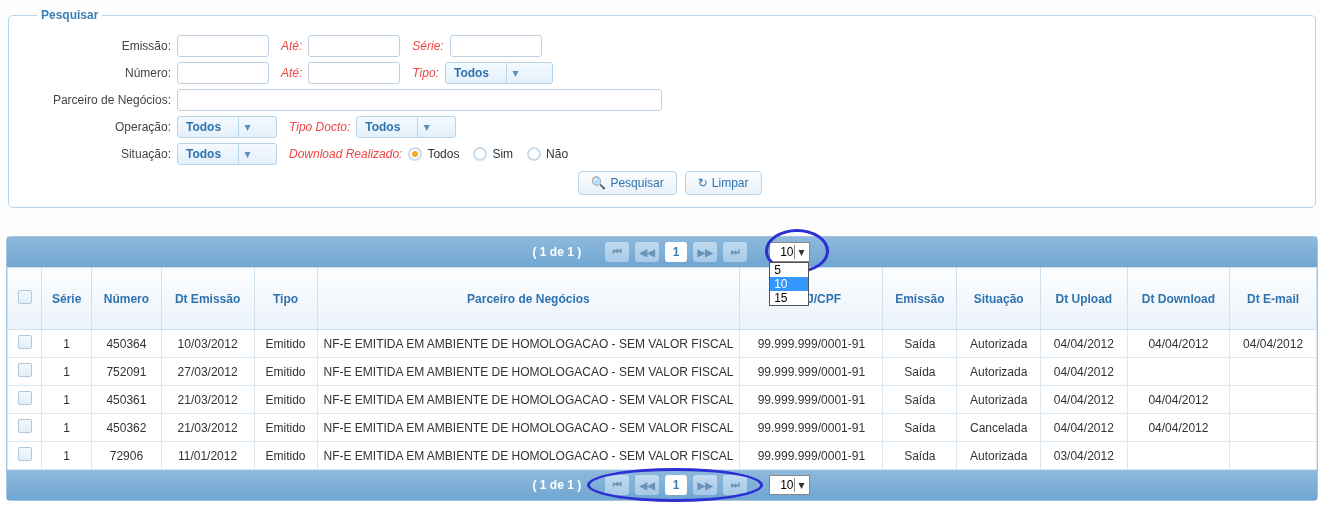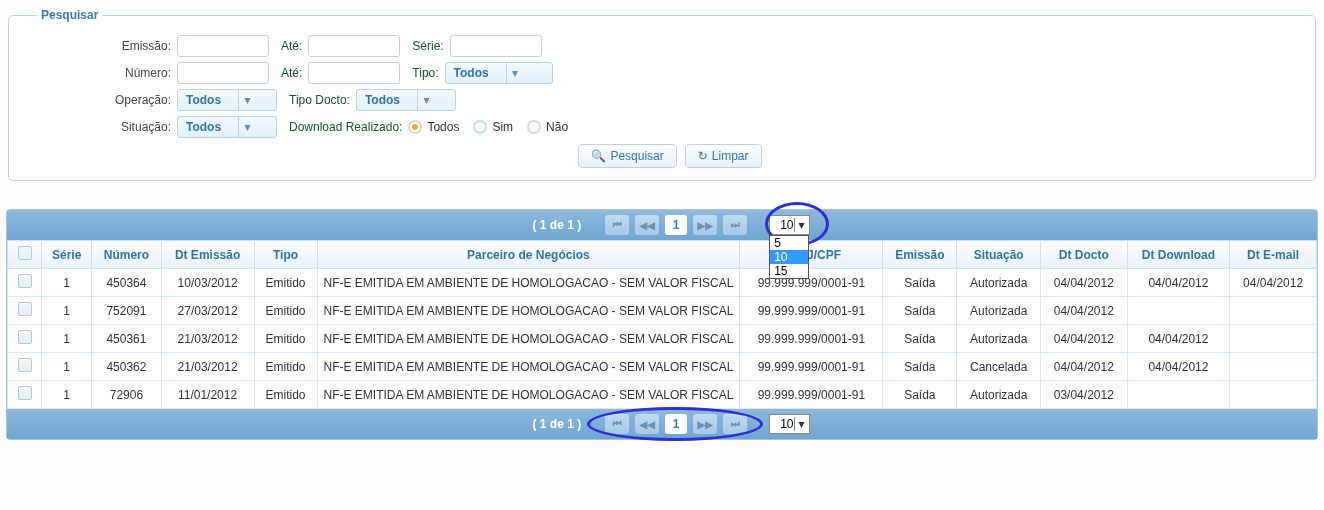--- a/index.html
+++ b/index.html
@@ -31,21 +31,22 @@
   }
   .flabel {
     width: 140px;
     text-align: right;
     padding-right: 6px;
     color: #444;
   }
   .flabel2 {
     text-align: center;
     padding: 0 6px 0 12px;
-    color: #14532d;
+    color: #ef4444;
+    font-style: italic;
   }
   input[type=text].tin {
     border: 1px solid #c0d2e2;
     border-radius: 3px;
     height: 22px;
     padding: 2px 5px;
     background: #fff;
   }
   .tin.long { width: 466px; }
   .tin.mid { width: 92px; }
@@ -186,21 +187,21 @@
   table.grid{
     width:100%;
     border-collapse:collapse;
     background:#fff;
   }
   table.grid th{
     background: linear-gradient(#fdfeff,#eaf2fa);
     color:#2f74af;
     font-weight:bold;
     border:1px solid #cfe0ef;
-    padding:5px 6px;
+    padding:22px 6px;
     font-size:12px;
     white-space:nowrap;
   }
   table.grid td{
     border:1px solid #dbe7f2;
     padding:5px 6px;
     text-align:center;
     color:#333;
     font-size:12px;
     white-space:nowrap;
@@ -241,20 +242,24 @@
     <input type="text" class="tin mid" style="">
     <div class="flabel2">Até:</div>
     <input type="text" class="tin mid" style="">
     <div class="flabel2">Tipo:</div>
     <div class="sel" style="width:108px">
       <span class="seltxt">Todos</span>
       <span class="selbtn">▾</span>
     </div>
   </div>
 
+  <div class="frow">
+    <div class="flabel">Parceiro de Negócios:</div>
+    <input type="text" class="tin wide" style="">
+  </div>
 
   <div class="frow">
     <div class="flabel">Operação:</div>
     <div class="sel" style="width:100px">
       <span class="seltxt">Todos</span>
       <span class="selbtn">▾</span>
     </div>
     <div class="flabel2">Tipo Docto:</div>
     <div class="sel" style="width:100px">
       <span class="seltxt">Todos</span>
@@ -321,21 +326,21 @@
       <tr>
         <th style="width:34px"><span class="chk"></span></th>
         <th>Série</th>
         <th>Número</th>
         <th>Dt Emissão</th>
         <th>Tipo</th>
         <th style="width:410px">Parceiro de Negócios</th>
         <th>CNPJ/CPF</th>
         <th>Emissão</th>
         <th>Situação</th>
-        <th>Dt Docto</th>
+        <th>Dt Upload</th>
         <th>Dt Download</th>
         <th>Dt E-mail</th>
       </tr>
     </thead>
     <tbody id="grid-body">
         <tr>
           <td><span class="chk"></span></td>
           <td>1</td>
           <td>450364</td>
           <td>10/03/2012</td>

